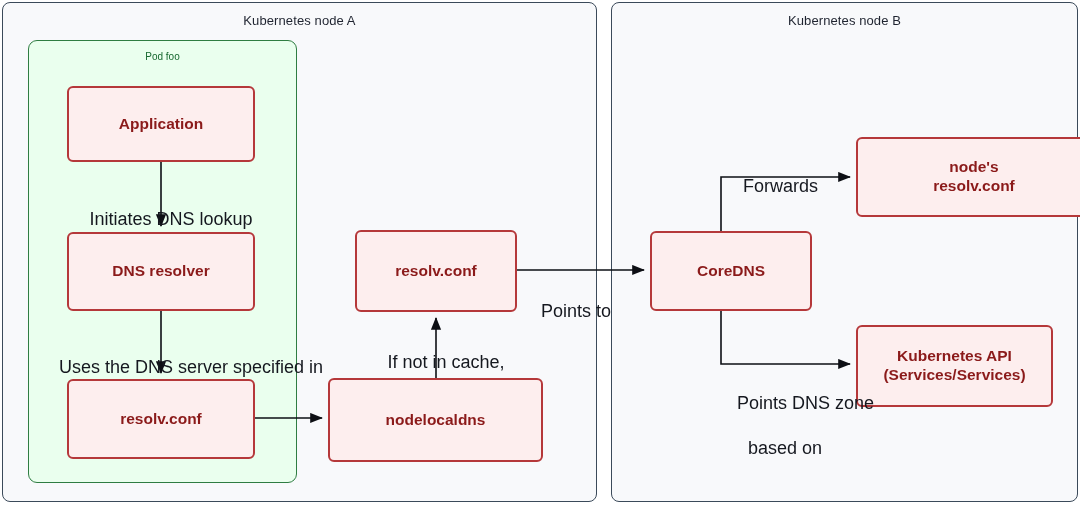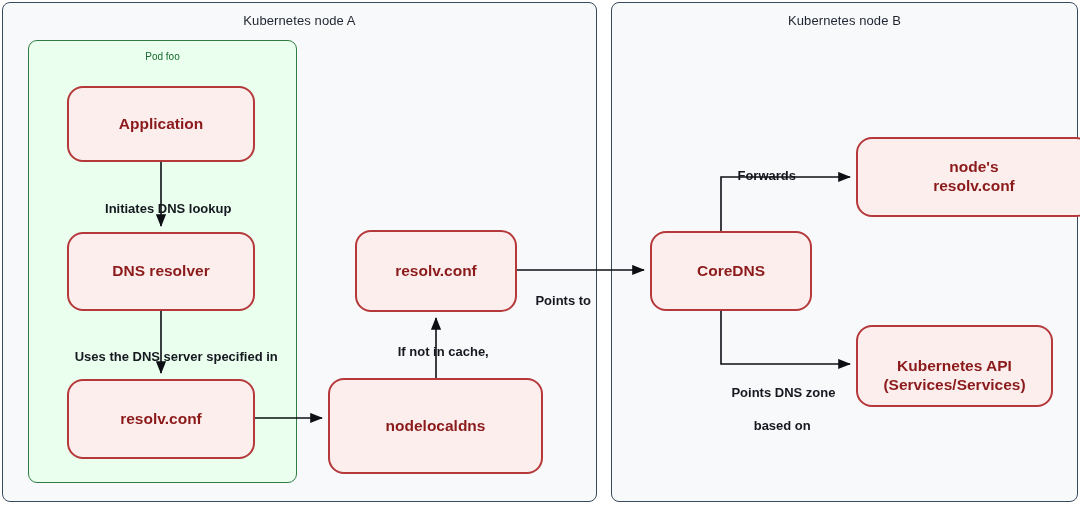--- a/index.html
+++ b/index.html
@@ -56,39 +56,39 @@
     width: 100%;
     text-align: center;
     font-size: 10px;
     color: #16682f;
   }
   .node-box {
     position: absolute;
     box-sizing: border-box;
     background: #fdeeee;
     border: 2px solid #b5383a;
-    border-radius: 16px;
+    border-radius: 6px;
     display: flex;
     align-items: center;
     justify-content: center;
     text-align: center;
     color: #8b1a1a;
     font-size: 15.5px;
     font-weight: bold;
     line-height: 1.22;
-    padding: 10px 6px;
+    padding: 16px 6px;
   }
   .edge-label {
     position: absolute;
-    font-size: 13px;
+    font-size: 18px;
     color: #15181f;
     line-height: 1.25;
     white-space: pre;
     text-align: center;
-    font-weight: bold;
+    font-weight: normal;
   }
 </style>
 </head>
 <body>
 
 <div id="canvas">
 
   <div class="cluster" style="left:2px; top:2px; width:595px; height:500px;">
     <div class="cluster-title">Kubernetes node A</div>
   </div>
@@ -132,36 +132,36 @@
   </div>
 
   <div class="node-box" style="left:67px; top:379px; width:188px; height:80px;">
     <span>resolv.conf</span>
   </div>
 
   <div class="node-box" style="left:355px; top:230px; width:162px; height:82px;">
     <span>resolv.conf</span>
   </div>
 
-  <div class="node-box" style="left:328px; top:378px; width:215px; height:96px;">
+  <div class="node-box" style="left:328px; top:378px; width:215px; height:84px;">
     <span>nodelocaldns</span>
   </div>
 
   <div class="node-box" style="left:650px; top:231px; width:162px; height:80px;">
     <span>CoreDNS</span>
   </div>
 
   <div class="node-box" style="left:856px; top:137px; width:236px; height:80px;">
     <span>
       <span>node's</span><br>
       <span>resolv.conf</span>
     </span>
   </div>
 
-  <div class="node-box" style="left:856px; top:325px; width:197px; height:82px;align-items:flex-end;">
+  <div class="node-box" style="left:856px; top:325px; width:197px; height:82px;">
     <span>
       <span>Kubernetes API</span><br>
       <span>(Services/Services)</span>
     </span>
   </div>
 
   <div class="edge-label" style="left:61px; top:185px; width:200px;">
     <span>Initiates DNS lookup</span>
   </div>
 

